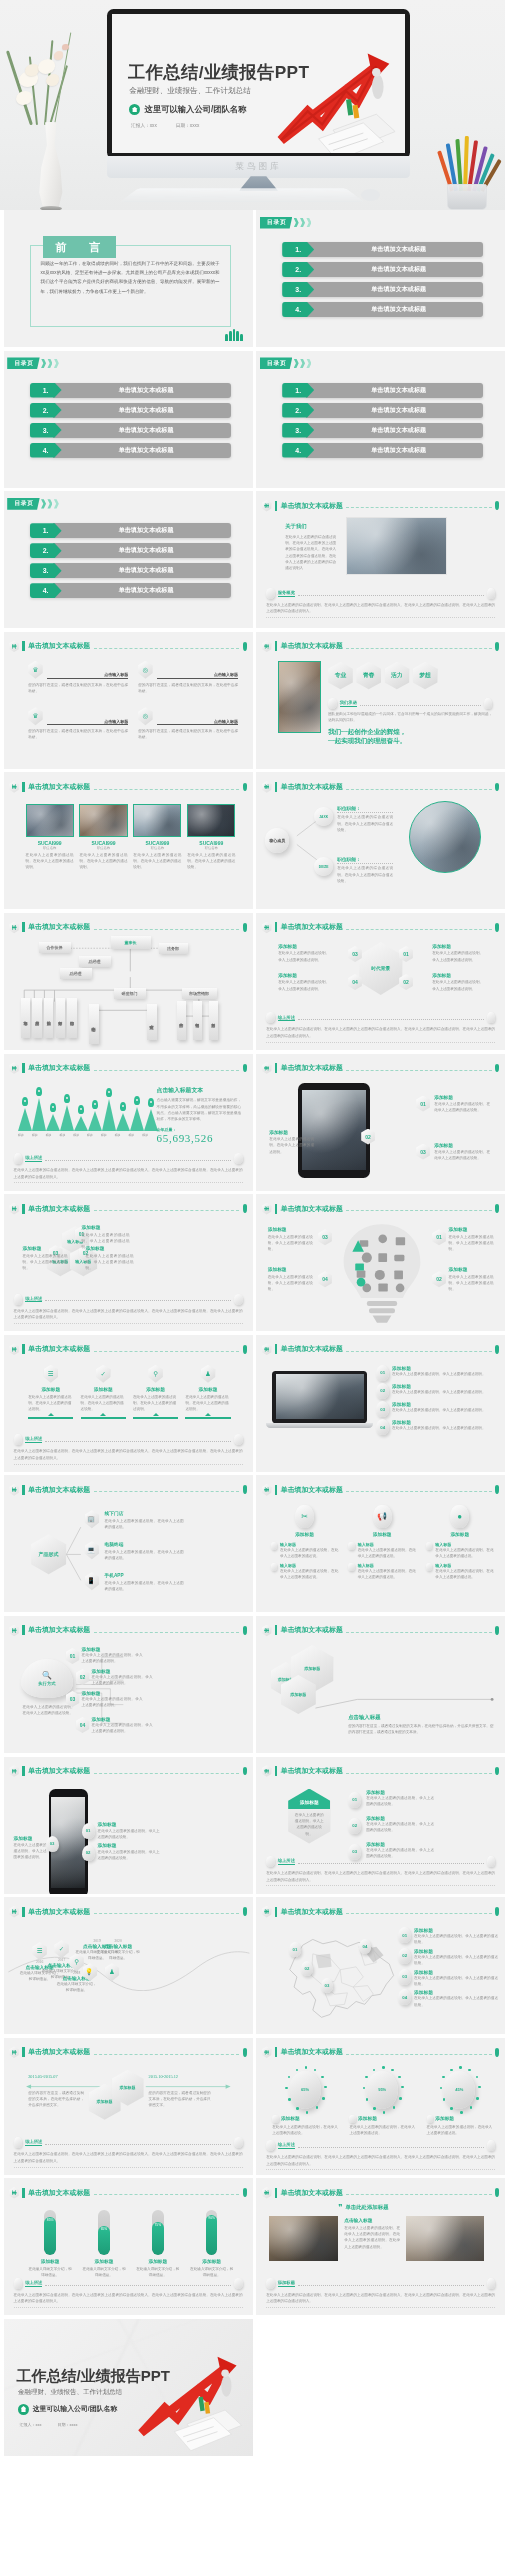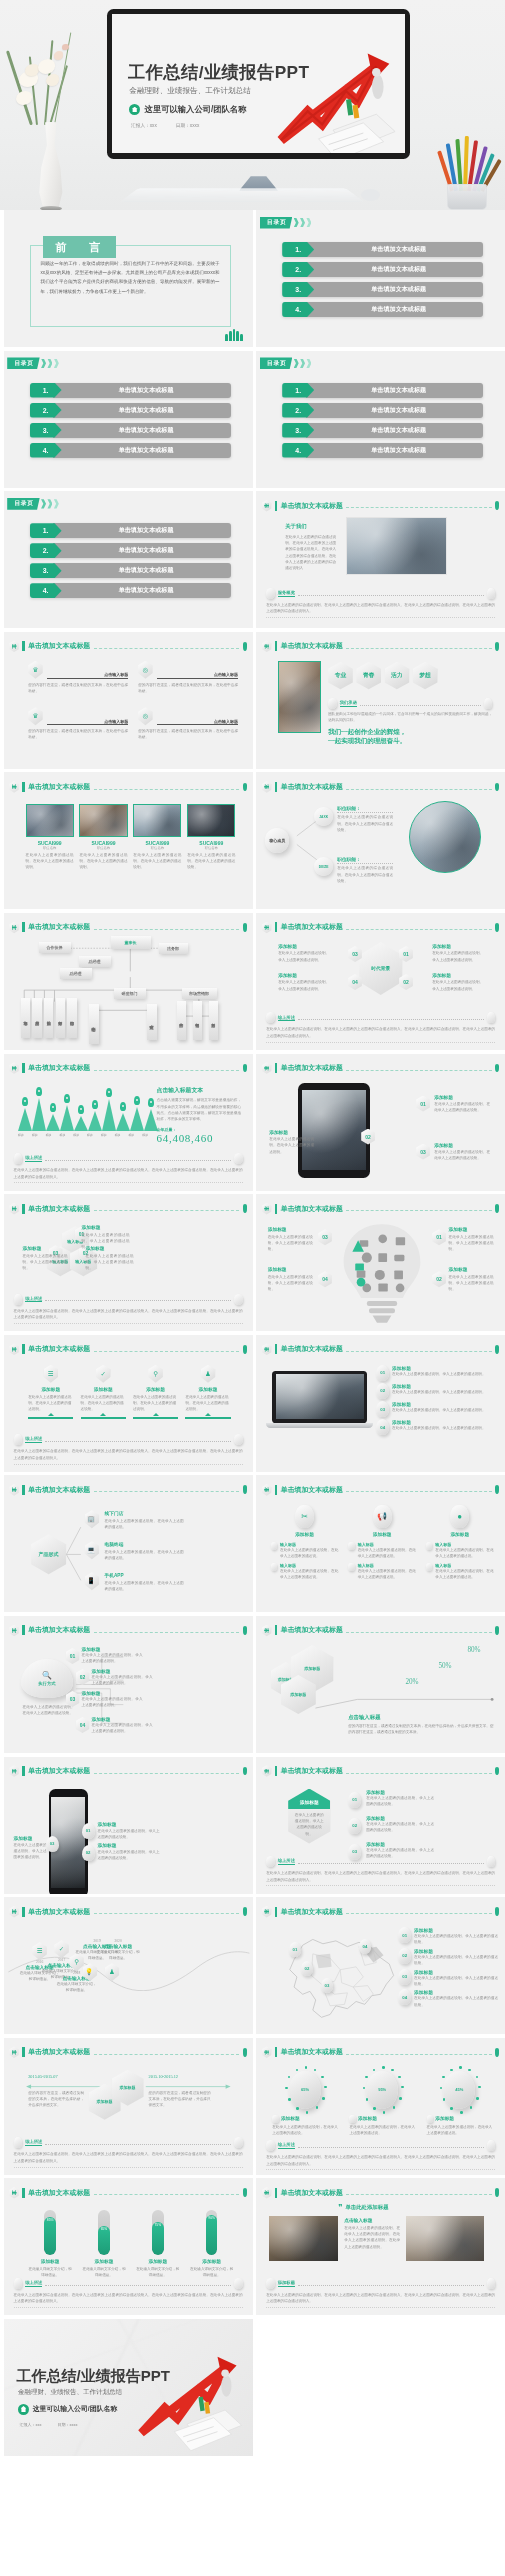--- a/index.html
+++ b/index.html
@@ -205,20 +205,23 @@
                 <line x1="84" y1="138" x2="132" y2="122"></line>
                   <line x1="90" y1="146" x2="138" y2="130"></line>
               </g>
               <rect x="108" y="76" width="7" height="22" fill="#2ca05f" transform="rotate(-8 108 76)"></rect>
               <rect x="117" y="84" width="7" height="18" fill="#e8a21c" transform="rotate(-8 117 84)"></rect>
               <ellipse cx="152" cy="58" rx="8" ry="17" fill="#dcdcdc"></ellipse>
               <ellipse cx="150" cy="38" rx="6" ry="6" fill="#e4e4e4"></ellipse>
             </g>
           </svg>
         </div>
+      </div>
+      <div class="m-stand">
+        <span class="m-wm">菜鸟图库</span>
       </div>
       <div class="m-neck"></div>
     </div>
 
     <div style="position:absolute;left:130px;top:182px;width:224px;height:24.6px;
       background:linear-gradient(180deg,#f7f8f9,#e9ebec);border-radius:2.9px;transform:perspective(130px) rotateX(58deg);opacity:.85;"></div>
     <div style="position:absolute;left:361px;top:189px;width:19px;height:11.6px;background:#e6e8ea;border-radius:50%;"></div>
 
     <div class="pencils">
       <div class="pc" style="left:16px;height:42px;background:#e05a2b;transform:rotate(-18deg);"></div>
@@ -695,21 +698,21 @@
           <span style="font-size:2.9px;color:#8a8a8a;">标题</span>
           <span style="font-size:2.9px;color:#8a8a8a;">标题</span>
           <span style="font-size:2.9px;color:#8a8a8a;">标题</span>
           <span style="font-size:2.9px;color:#8a8a8a;">标题</span>
         </div>
       </div>
       <div style="position:absolute;left:153px;top:32px;right:11.6px;">
         <div style="font-size:5.8px;font-weight:bold;color:#27b18a;">点击输入标题文本</div>
         <div class="gtxt" style="margin-top:2.9px;">点击输入需要文字解说，解说文字尽量是概括精炼，不用多余的文字修饰，简洁概括的解说所需要的核心观点。点击输入需要文字解说，解说文字尽量是概括精炼，不用多余的文字修饰。</div>
         <div style="font-size:4px;font-weight:bold;color:#27b18a;margin-top:4.3px;">全年总量：</div>
-        <div style="font-size:11px;color:#27b18a;font-family:'Liberation Serif',serif;letter-spacing:0.7px;">64,408,460</div>
+        <div style="font-size:11px;color:#27b18a;font-family:'Liberation Serif',serif;letter-spacing:0.7px;">65,693,526</div>
       </div>
       <div class="summary">
         <div class="summary-head">
           <span class="bead"></span>
           <span class="summary-title">综上所述</span>
           <span class="summary-dash"></span>
           <span class="bead"></span>
         </div>
         <div class="summary-body">在此录入上述图表的综合描述说明。在此录入上述图表的上述图表的综合描述说明入。在此录入上述图表的综合描述说明。在此录入上述图表的上述图表的综合描述说明入。</div>
       </div>
@@ -1104,25 +1107,20 @@
             <i></i>
           </span>
           <span class="ctitle-bar"></span>
         <span class="ctitle-text">单击填加文本或标题</span>
         <span class="ctitle-line"></span>
           <span class="pin-end"></span>
       </div>
       <div class="hexbig" style="position:absolute;left:14.5px;top:46px;width:30px;height:35px;">添加标题</div>
       <div class="hexbig" style="position:absolute;left:35px;top:29px;width:42px;height:48px;">添加标题</div>
       <div class="hexbig" style="position:absolute;left:24.6px;top:59px;width:35px;height:39px;">添加标题</div>
-      <div style="position:absolute;left:94px;top:30px;right:11.6px;height:46px;">
-        <span style="position:absolute;right:13px;top:0;font-size:7.2px;color:#49b79a;font-family:'Liberation Serif',serif;">80%</span>
-        <span style="position:absolute;right:42px;top:16px;font-size:7.2px;color:#49b79a;font-family:'Liberation Serif',serif;">50%</span>
-        <span style="position:absolute;right:75px;top:32px;font-size:7.2px;color:#49b79a;font-family:'Liberation Serif',serif;">20%</span>
-      </div>
       <svg style="position:absolute;left:58px;top:79px;width:181px;height:16px;" viewBox="0 0 250 22">
         <path d="M2 18 L60 6 H246" fill="none" stroke="#bdbdbd" stroke-width="1"></path>
         <circle cx="246" cy="6" r="2" fill="#9a9a9a"></circle>
       </svg>
       <div style="position:absolute;left:92px;top:98px;right:11.6px;">
         <div class="gh2">点击输入标题</div>
         <div class="gtxt" style="margin-top:2.2px;">您的内容打在这里，或者通过复制您的文本后，在此框中选择粘贴，并选择只保留文字。您的内容打在这里，或者通过复制您的文本后。</div>
       </div>
     </div>
 

